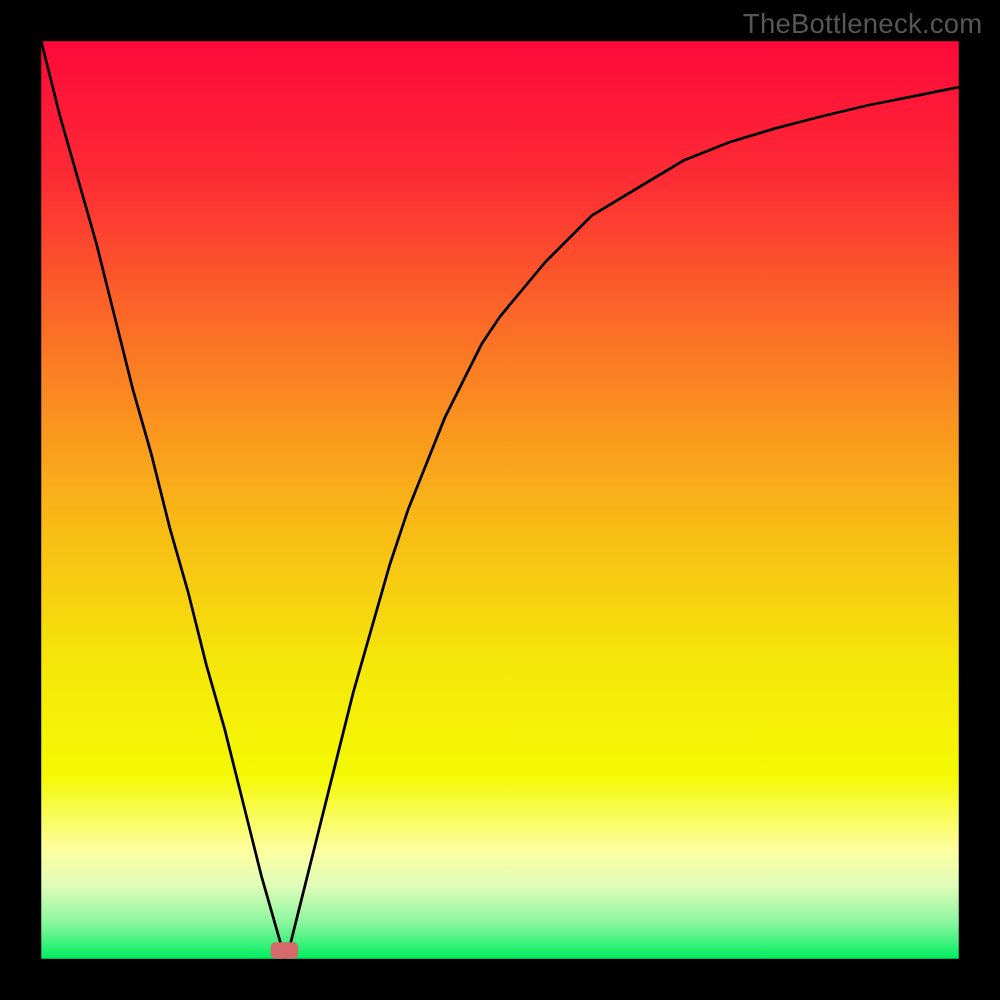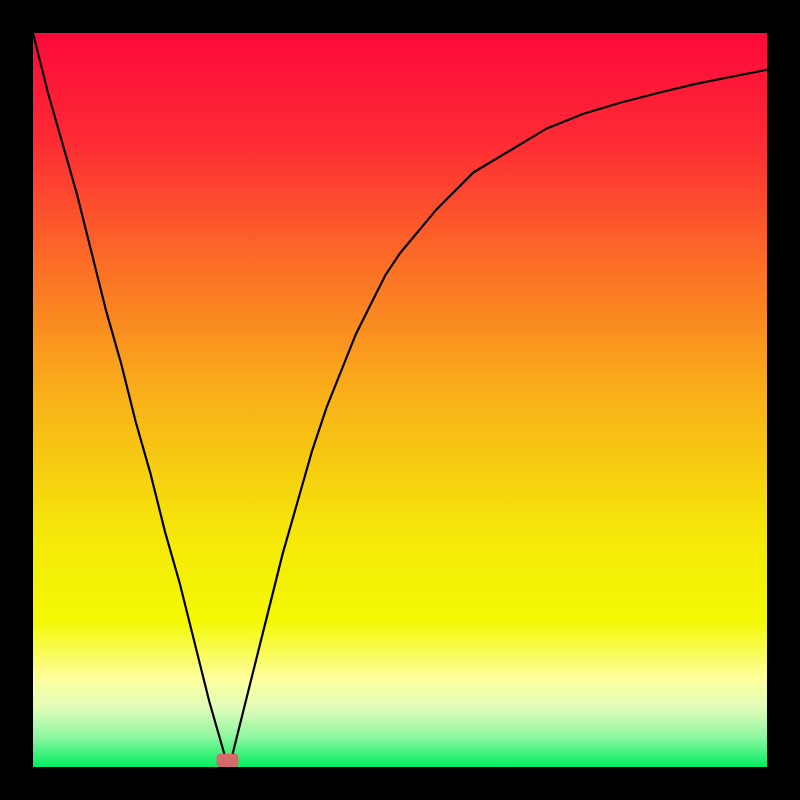--- a/index.html
+++ b/index.html
@@ -46,13 +46,14 @@
           <stop offset="92%" stop-color="#e0fcb9"></stop>
           <stop offset="96%" stop-color="#8cf69f"></stop>
           <stop offset="100%" stop-color="#00ee60"></stop>
         </linearGradient>
     </defs>
     <rect x="0" y="0" width="800" height="800" fill="#000"></rect>
     <rect id="plot-bg" fill="url(#bg-grad)" x="33" y="33" width="734" height="734"></rect>
     <path id="curve" fill="none" stroke="#000" stroke-width="2.2" d="M33.00 33.00 L47.68 91.72 L62.36 143.10 L77.04 194.48 L91.72 253.20 L106.40 311.92 L121.08 363.30 L135.76 422.02 L150.44 473.40 L165.12 532.12 L179.80 583.50 L194.48 642.22 L209.16 700.94 L223.84 752.32 L227.51 767.00 L231.18 759.66 L238.52 730.30 L253.20 671.58 L267.88 612.86 L282.56 554.14 L297.24 502.76 L311.92 451.38 L326.60 407.34 L341.28 370.64 L355.96 333.94 L370.64 304.58 L385.32 275.22 L400.00 253.20 L436.70 209.16 L473.40 172.46 L510.10 150.44 L546.80 128.42 L583.50 113.74 L620.20 102.73 L656.90 93.19 L693.60 84.38 L730.30 77.04 L767.00 69.70 "></path>
     <rect id="marker" rx="4" ry="4" x="216.50000000000003" y="753.788" width="22.02" height="13.212" fill="#d46a6a"></rect>
   </svg>
+  <div id="watermark">TheBottleneck.com</div>
 </div>
 
 </body></html>

